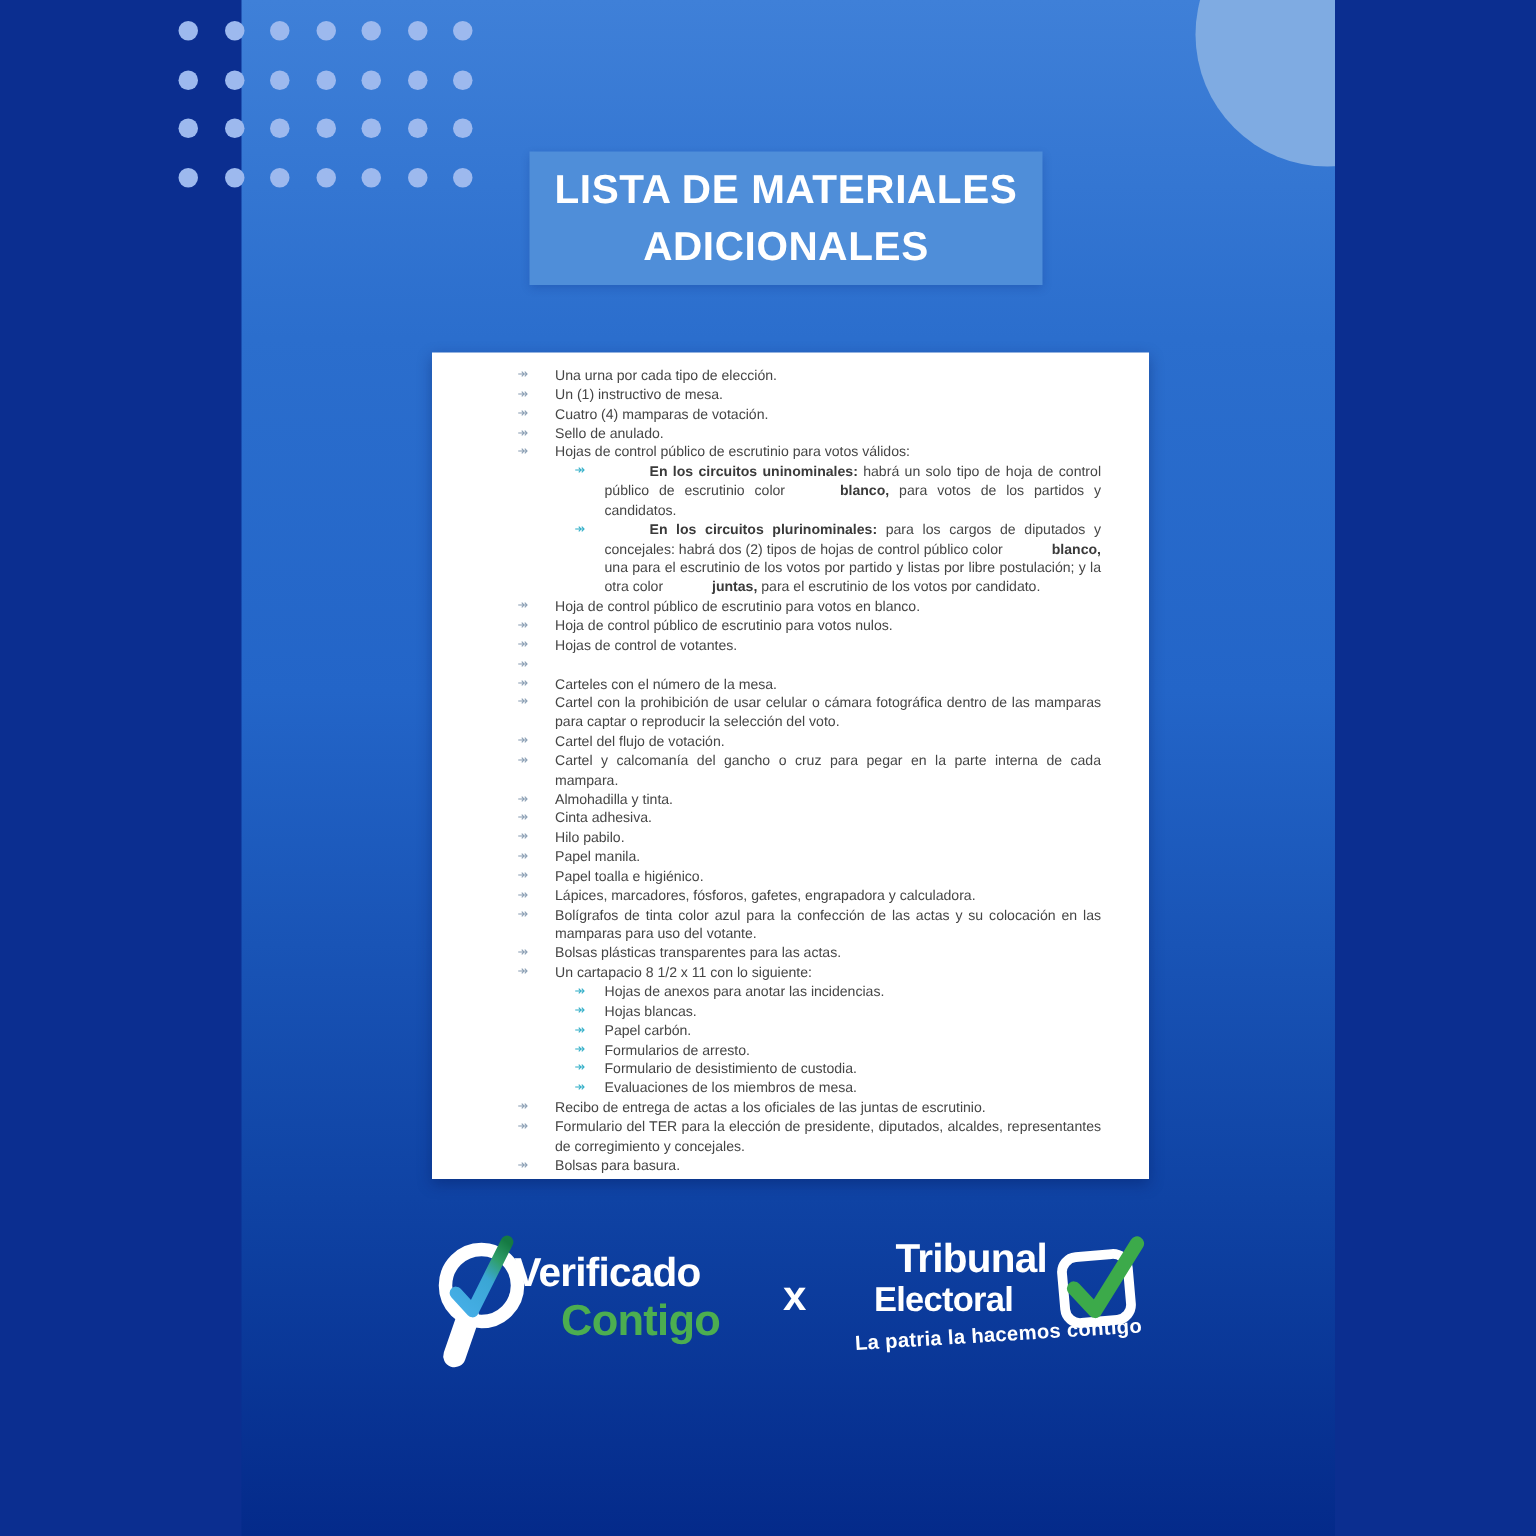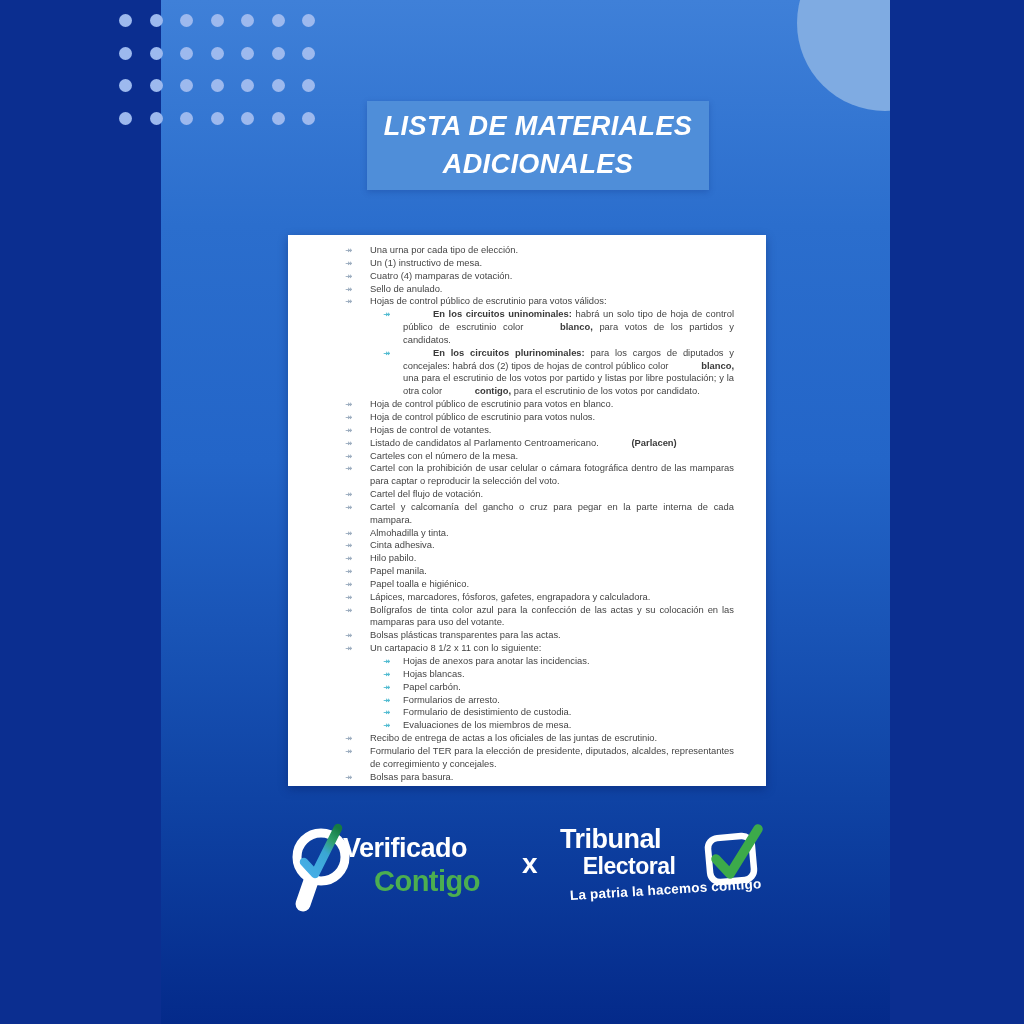--- a/index.html
+++ b/index.html
@@ -7,22 +7,22 @@
   .canvas{position:relative;width:1024px;height:1024px;overflow:hidden;
     background:linear-gradient(180deg,var(--bg-top,#3f80d8) 0%,#2b6ecd 22%,#2365c8 45%,#0f43a4 78%,var(--bg-bottom,#042a8a) 100%);}
   .band{position:absolute;top:0;height:100%;z-index:2;background:var(--navy-band,#0b2e90);}
   .band.left{left:0;width:161px;}
   .band.right{right:0;width:134px;}
   .corner-circle{position:absolute;left:797px;top:-65px;width:176px;height:176px;border-radius:50%;
     background:var(--circle,#7fabe2);z-index:1;}
   .dots{position:absolute;left:119px;top:14px;display:grid;grid-template-columns:repeat(7,13px);
     grid-auto-rows:13px;column-gap:17.5px;row-gap:19.5px;z-index:3;}
   .dot{width:13px;height:13px;border-radius:50%;background:var(--dot,#9db9ee);}
-  .title-banner{position:absolute;left:367px;top:101px;width:342px;height:89px;z-index:4;
-    background:var(--banner-blue,#4f8ed9);box-shadow:0 2px 6px rgba(10,40,120,.25);font-style:italic;}
+  .title-banner{position:absolute;left:353px;top:101px;width:342px;height:89px;z-index:4;
+    background:var(--banner-blue,#4f8ed9);box-shadow:0 2px 6px rgba(10,40,120,.25);}
   .title-banner .title{width:100%;padding-top:6px;text-align:center;color:#fff;font-weight:bold;
     font-size:27px;line-height:38px;letter-spacing:.4px;}
   .doc{position:absolute;left:288px;top:235px;width:478px;height:551px;z-index:5;background:#fff;
     box-shadow:0 3px 9px rgba(2,20,80,.35);box-sizing:border-box;padding:9px 32px 6px 0;}
   .list{color:var(--doc-text,#454545);font-size:9.4px;line-height:12.85px;}
   .row{display:flex;}
   .row.lvl1{padding-left:57px;}
   .row.lvl2{padding-left:95px;}
   .bullet{flex:none;font-family:"DejaVu Sans",sans-serif;font-size:8.5px;}
   .row.lvl1 .bullet{width:25px;color:var(--bullet-main,#8b9fb4);}
@@ -30,21 +30,21 @@
   .text{flex:1;text-align:justify;}
   .text b{color:#3a3a3a;padding-left:30px;}
   .footer{position:absolute;left:0;top:815px;width:1024px;height:120px;z-index:4;color:#fff;}
   .verificado{position:absolute;left:288px;top:5px;width:240px;height:100px;}
   .verificado .icon{position:absolute;left:0;top:0;}
   .verificado .name1{position:absolute;left:55px;top:13px;font-size:27px;font-weight:bold;letter-spacing:-.5px;text-align:right;}
   .verificado .name2{position:absolute;left:86px;top:45px;font-size:29px;font-weight:bold;letter-spacing:-.5px;
     color:var(--green,#4cae50);}
   .x-sep{position:absolute;left:522px;top:33px;font-size:28px;font-weight:bold;}
   .tribunal{position:absolute;left:560px;top:7px;width:230px;height:110px;}
-  .tribunal .name1{position:absolute;left:0;top:2px;width:138px;font-size:27px;
+  .tribunal .name1{position:absolute;left:0;top:2px;width:138px;text-align:right;font-size:27px;
     font-weight:bold;letter-spacing:-.5px;}
   .tribunal .name2{position:absolute;left:0;top:31px;width:138px;text-align:center;font-size:23px;
     font-weight:bold;letter-spacing:-.5px;}
   .tribunal .icon{position:absolute;left:142px;top:0;}
   .tagline{position:absolute;left:10px;top:66px;width:220px;font-size:13.5px;font-weight:bold;
     letter-spacing:.2px;transform:rotate(-3.5deg);transform-origin:left center;white-space:nowrap;}
 </style>
 </head>
 <body>
 
@@ -108,37 +108,36 @@
         <div class="row lvl1">
           <span class="bullet">↠</span>
           <span class="text">Hojas de control público de escrutinio para votos válidos:</span>
         </div>
         <div class="row lvl2">
           <span class="bullet">↠</span>
           <span class="text"><b>En los circuitos uninominales:</b> habrá un solo tipo de hoja de control público de escrutinio color <b>blanco,</b> para votos de los partidos y candidatos.</span>
         </div>
         <div class="row lvl2">
           <span class="bullet">↠</span>
-          <span class="text"><b>En los circuitos plurinominales:</b> para los cargos de diputados y concejales: habrá dos (2) tipos de hojas de control público color <b>blanco,</b> una para el escrutinio de los votos por partido y listas por libre postulación; y la otra color <b>contigo,</b> para el escrutinio de los votos por candidato.</span>
+          <span class="text"><b>En los circuitos plurinominales:</b> para los cargos de diputados y concejales: habrá dos (2) tipos de hojas de control público color <b>blanco,</b> una para el escrutinio de los votos por partido y listas por libre postulación; y la otra color <b>juntas,</b> para el escrutinio de los votos por candidato.</span>
         </div>
         <div class="row lvl1">
           <span class="bullet">↠</span>
           <span class="text">Hoja de control público de escrutinio para votos en blanco.</span>
         </div>
         <div class="row lvl1">
           <span class="bullet">↠</span>
           <span class="text">Hoja de control público de escrutinio para votos nulos.</span>
         </div>
         <div class="row lvl1">
           <span class="bullet">↠</span>
           <span class="text">Hojas de control de votantes.</span>
         </div>
         <div class="row lvl1">
           <span class="bullet">↠</span>
-          <span class="text">Listado de candidatos al Parlamento Centroamericano. <b>(Parlacen)</b></span>
         </div>
         <div class="row lvl1">
           <span class="bullet">↠</span>
           <span class="text">Carteles con el número de la mesa.</span>
         </div>
         <div class="row lvl1">
           <span class="bullet">↠</span>
           <span class="text">Cartel con la prohibición de usar celular o cámara fotográfica dentro de las mamparas para captar o reproducir la selección del voto.</span>
         </div>
         <div class="row lvl1">

